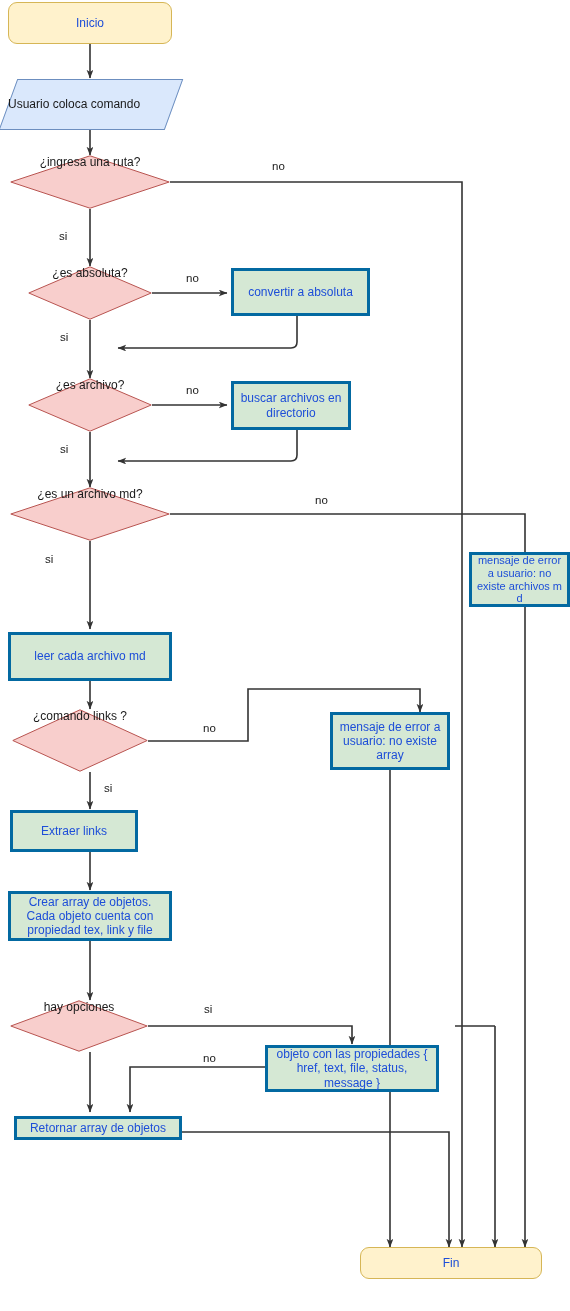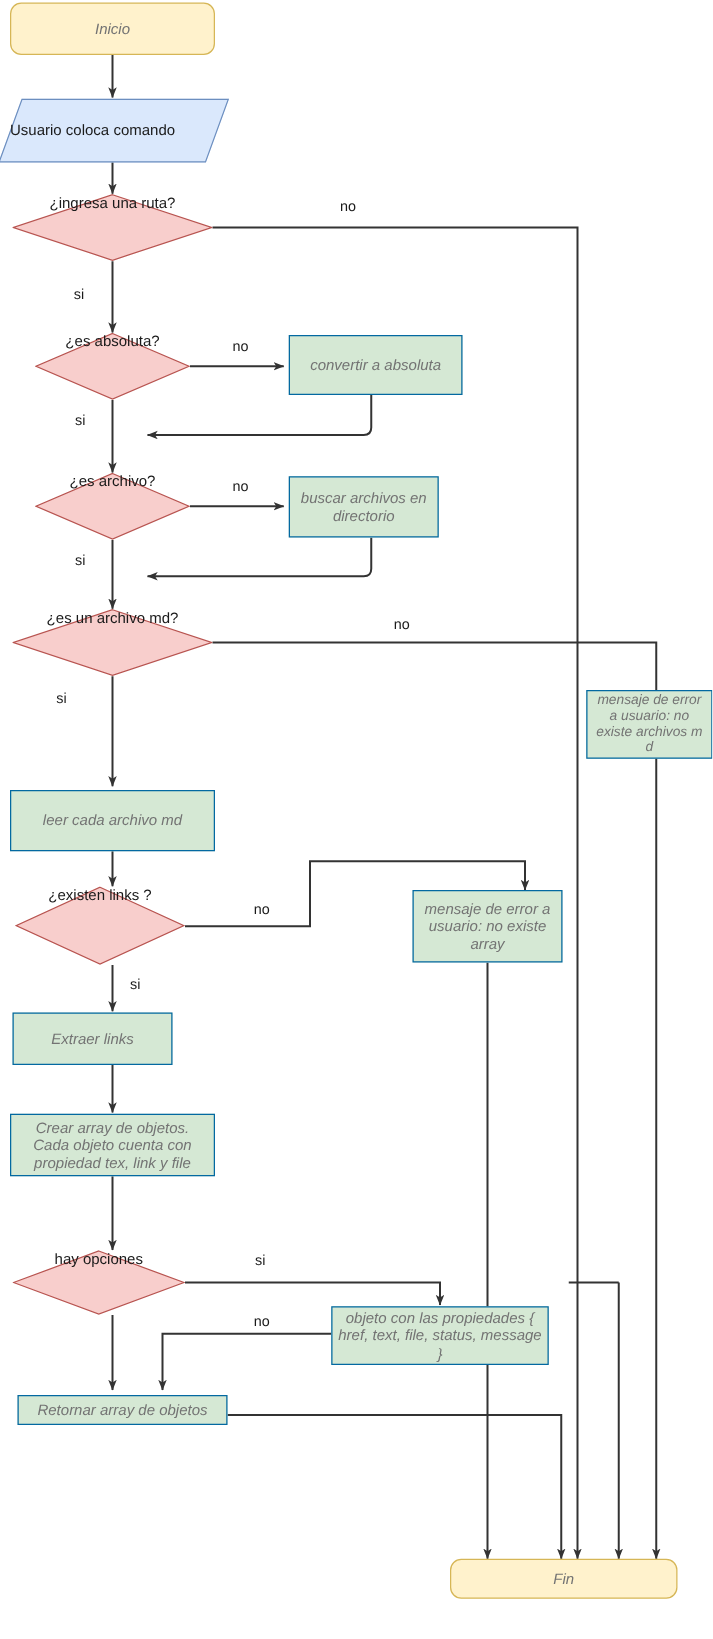--- a/index.html
+++ b/index.html
@@ -21,41 +21,40 @@
     width:570px; height:1311px;
     pointer-events:none;
   }
   .node{
     position:absolute;
     box-sizing:border-box;
     display:flex;
     align-items:center;
     justify-content:center;
     text-align:center;
-    color:#737373;
+    color:#1d4ed8;
     line-height:1.18;
-    font-style:italic;
   }
   .node .lbl{
     display:block;
     width:100%;
     padding:0 4px;
     white-space:pre-line;
   }
   
   .term{
     background:#fff2cc;
     border:1px solid #d6b656;
     border-radius:9px;
     font-size:12px;
   }
   
   .proc{
     background:#d5e8d4;
-    border:1px solid #0369a1;
+    border:3px solid #0369a1;
     font-size:12px;
   }
   
   .data-shape{
     position:absolute;
     font-size:12px;
   }
   .data-shape .skew{
     position:absolute;
     left:0; top:0;
@@ -226,21 +225,21 @@
 
   <div class="node proc" style="left:8px; top:632px; width:164px; height:49px;">
     <span class="lbl">leer cada archivo md</span>
   </div>
 
   <div class="dec" style="left:12px; top:709px; width:136px; height:63px;">
     <svg class="diamond" viewBox="0 0 136 63" preserveAspectRatio="none" xmlns="http://www.w3.org/2000/svg">
       <polygon points="68,0.8 135.2,31.5 68,62.2 0.8,31.5"></polygon>
     </svg>
     <div class="txt">
-        <span class="lbl">¿existen links ?</span>
+        <span class="lbl">¿comando links ?</span>
       </div>
   </div>
 
   <div class="node proc" style="left:330px; top:712px; width:120px; height:58px;">
     <span class="lbl">mensaje de error a usuario: no existe array</span>
   </div>
 
   <div class="node proc" style="left:10px; top:810px; width:128px; height:42px;">
     <span class="lbl">Extraer links</span>
   </div>

